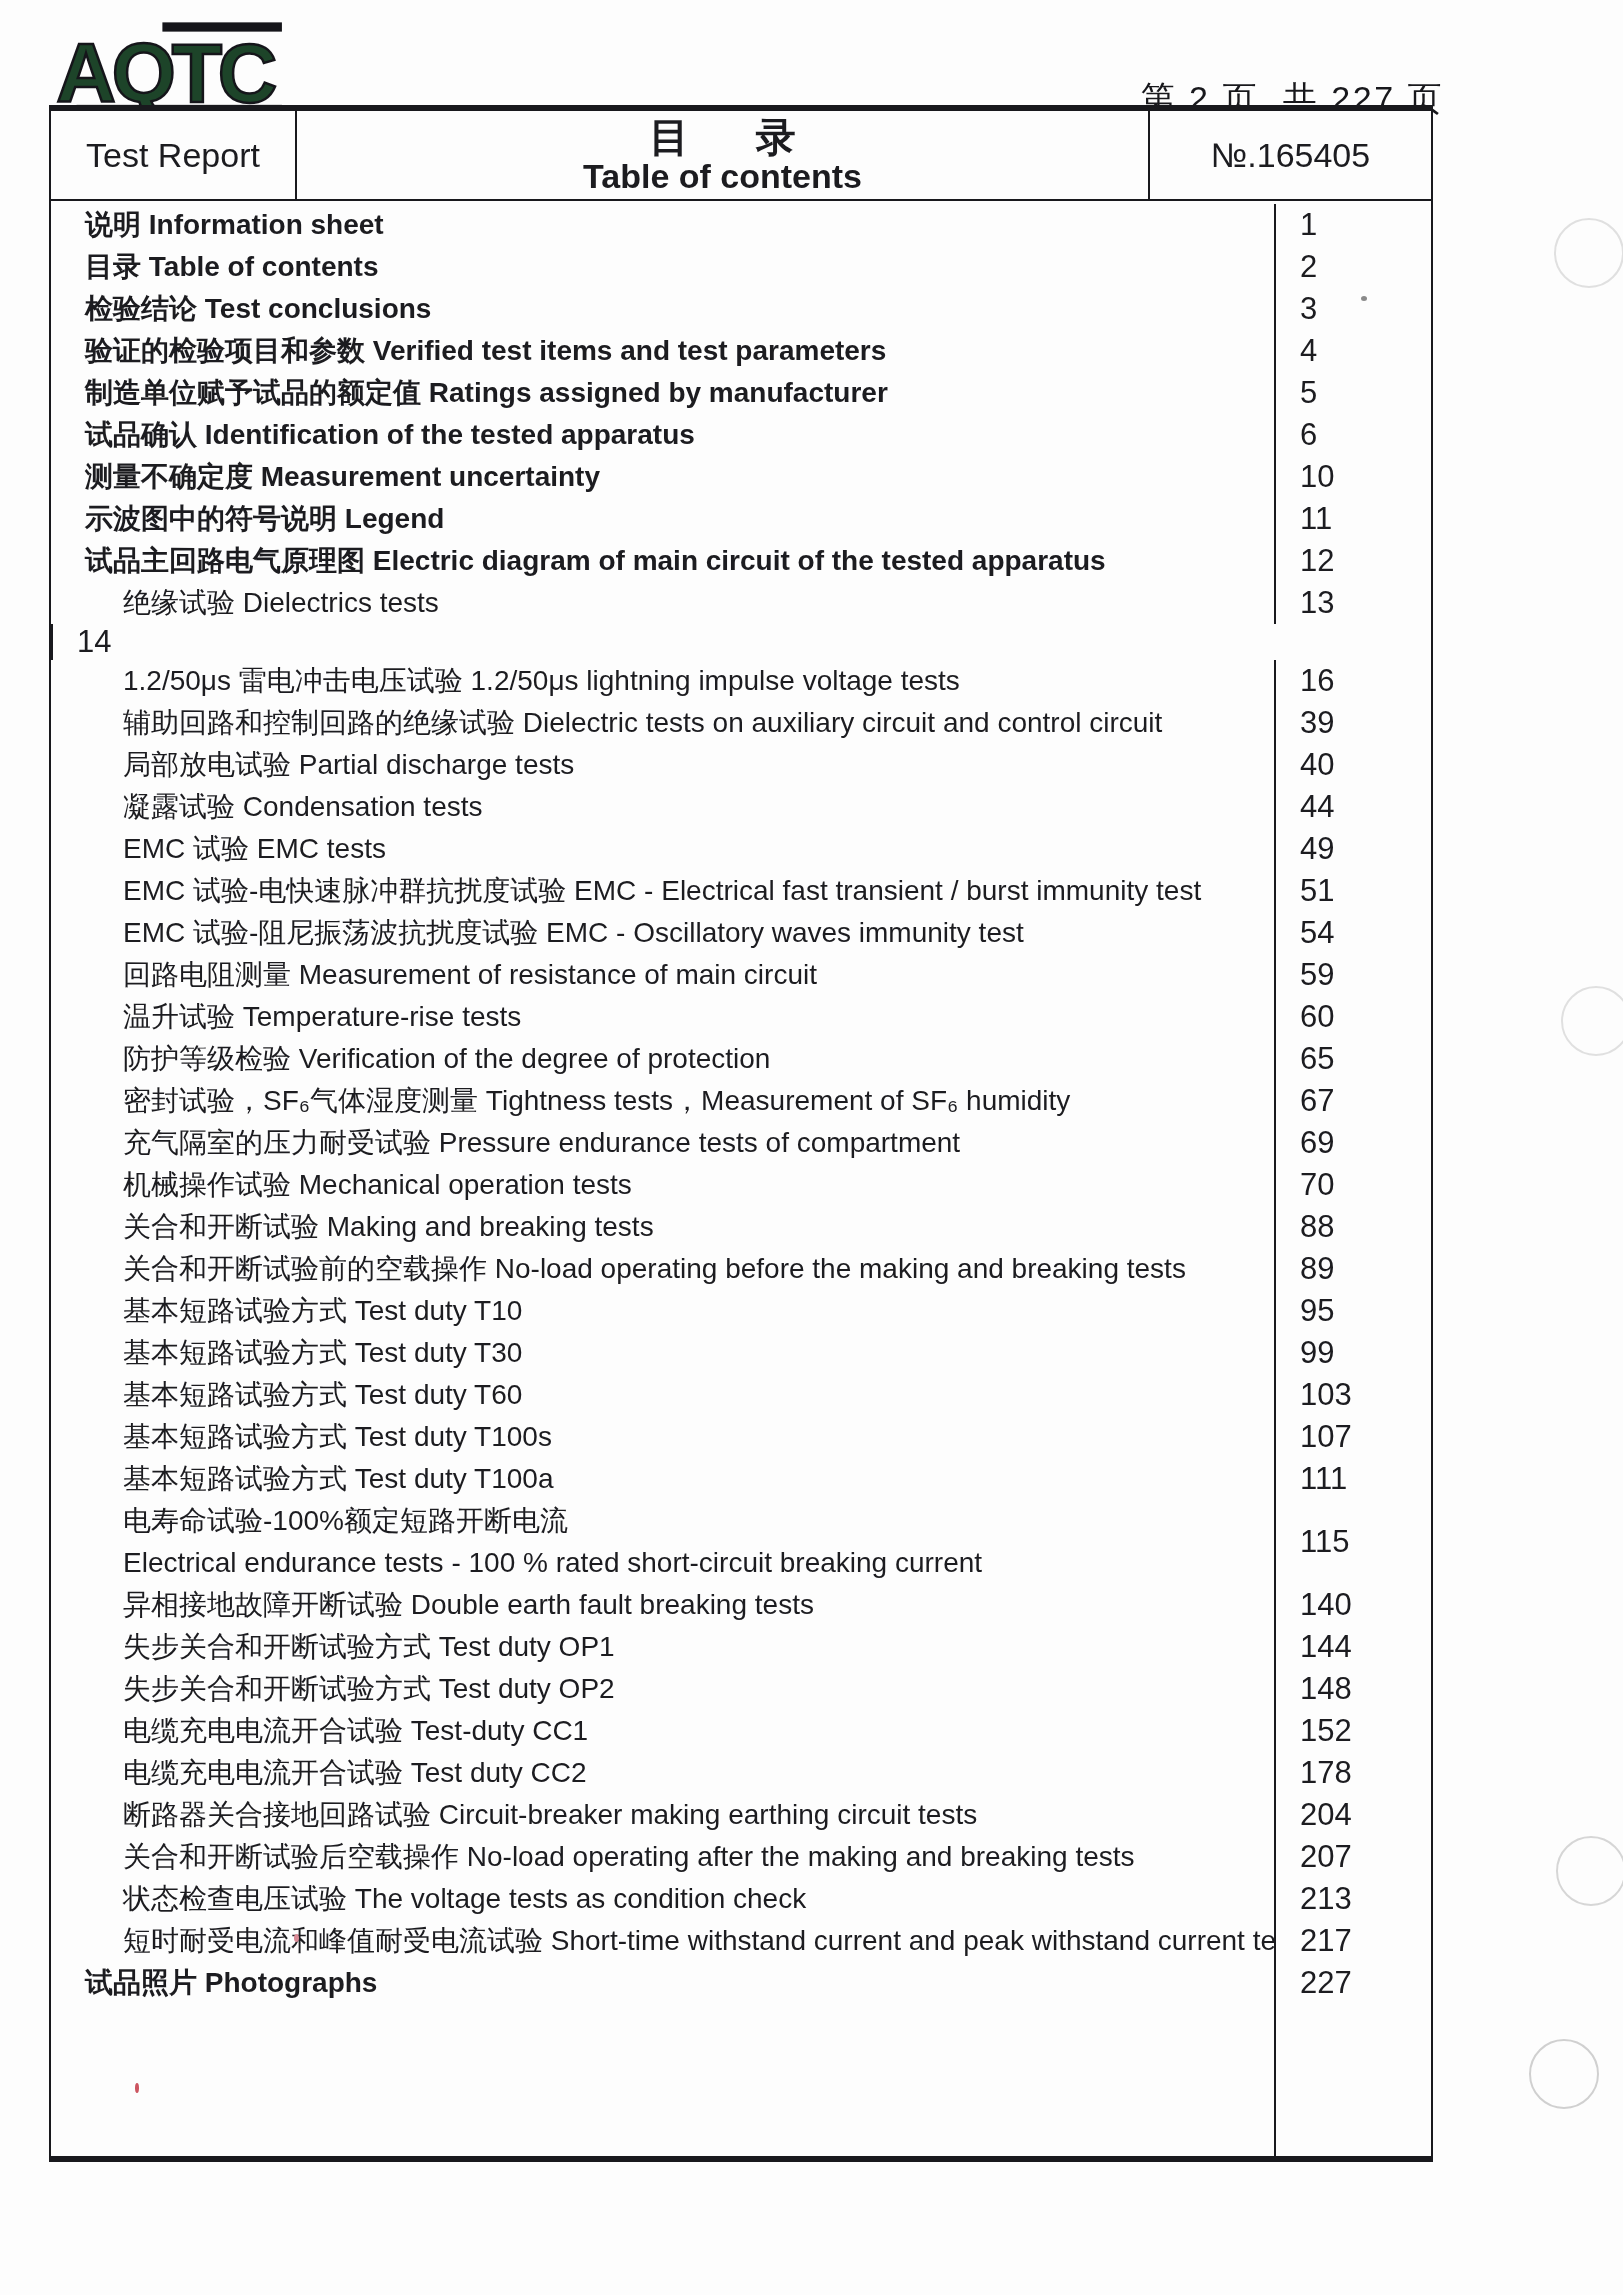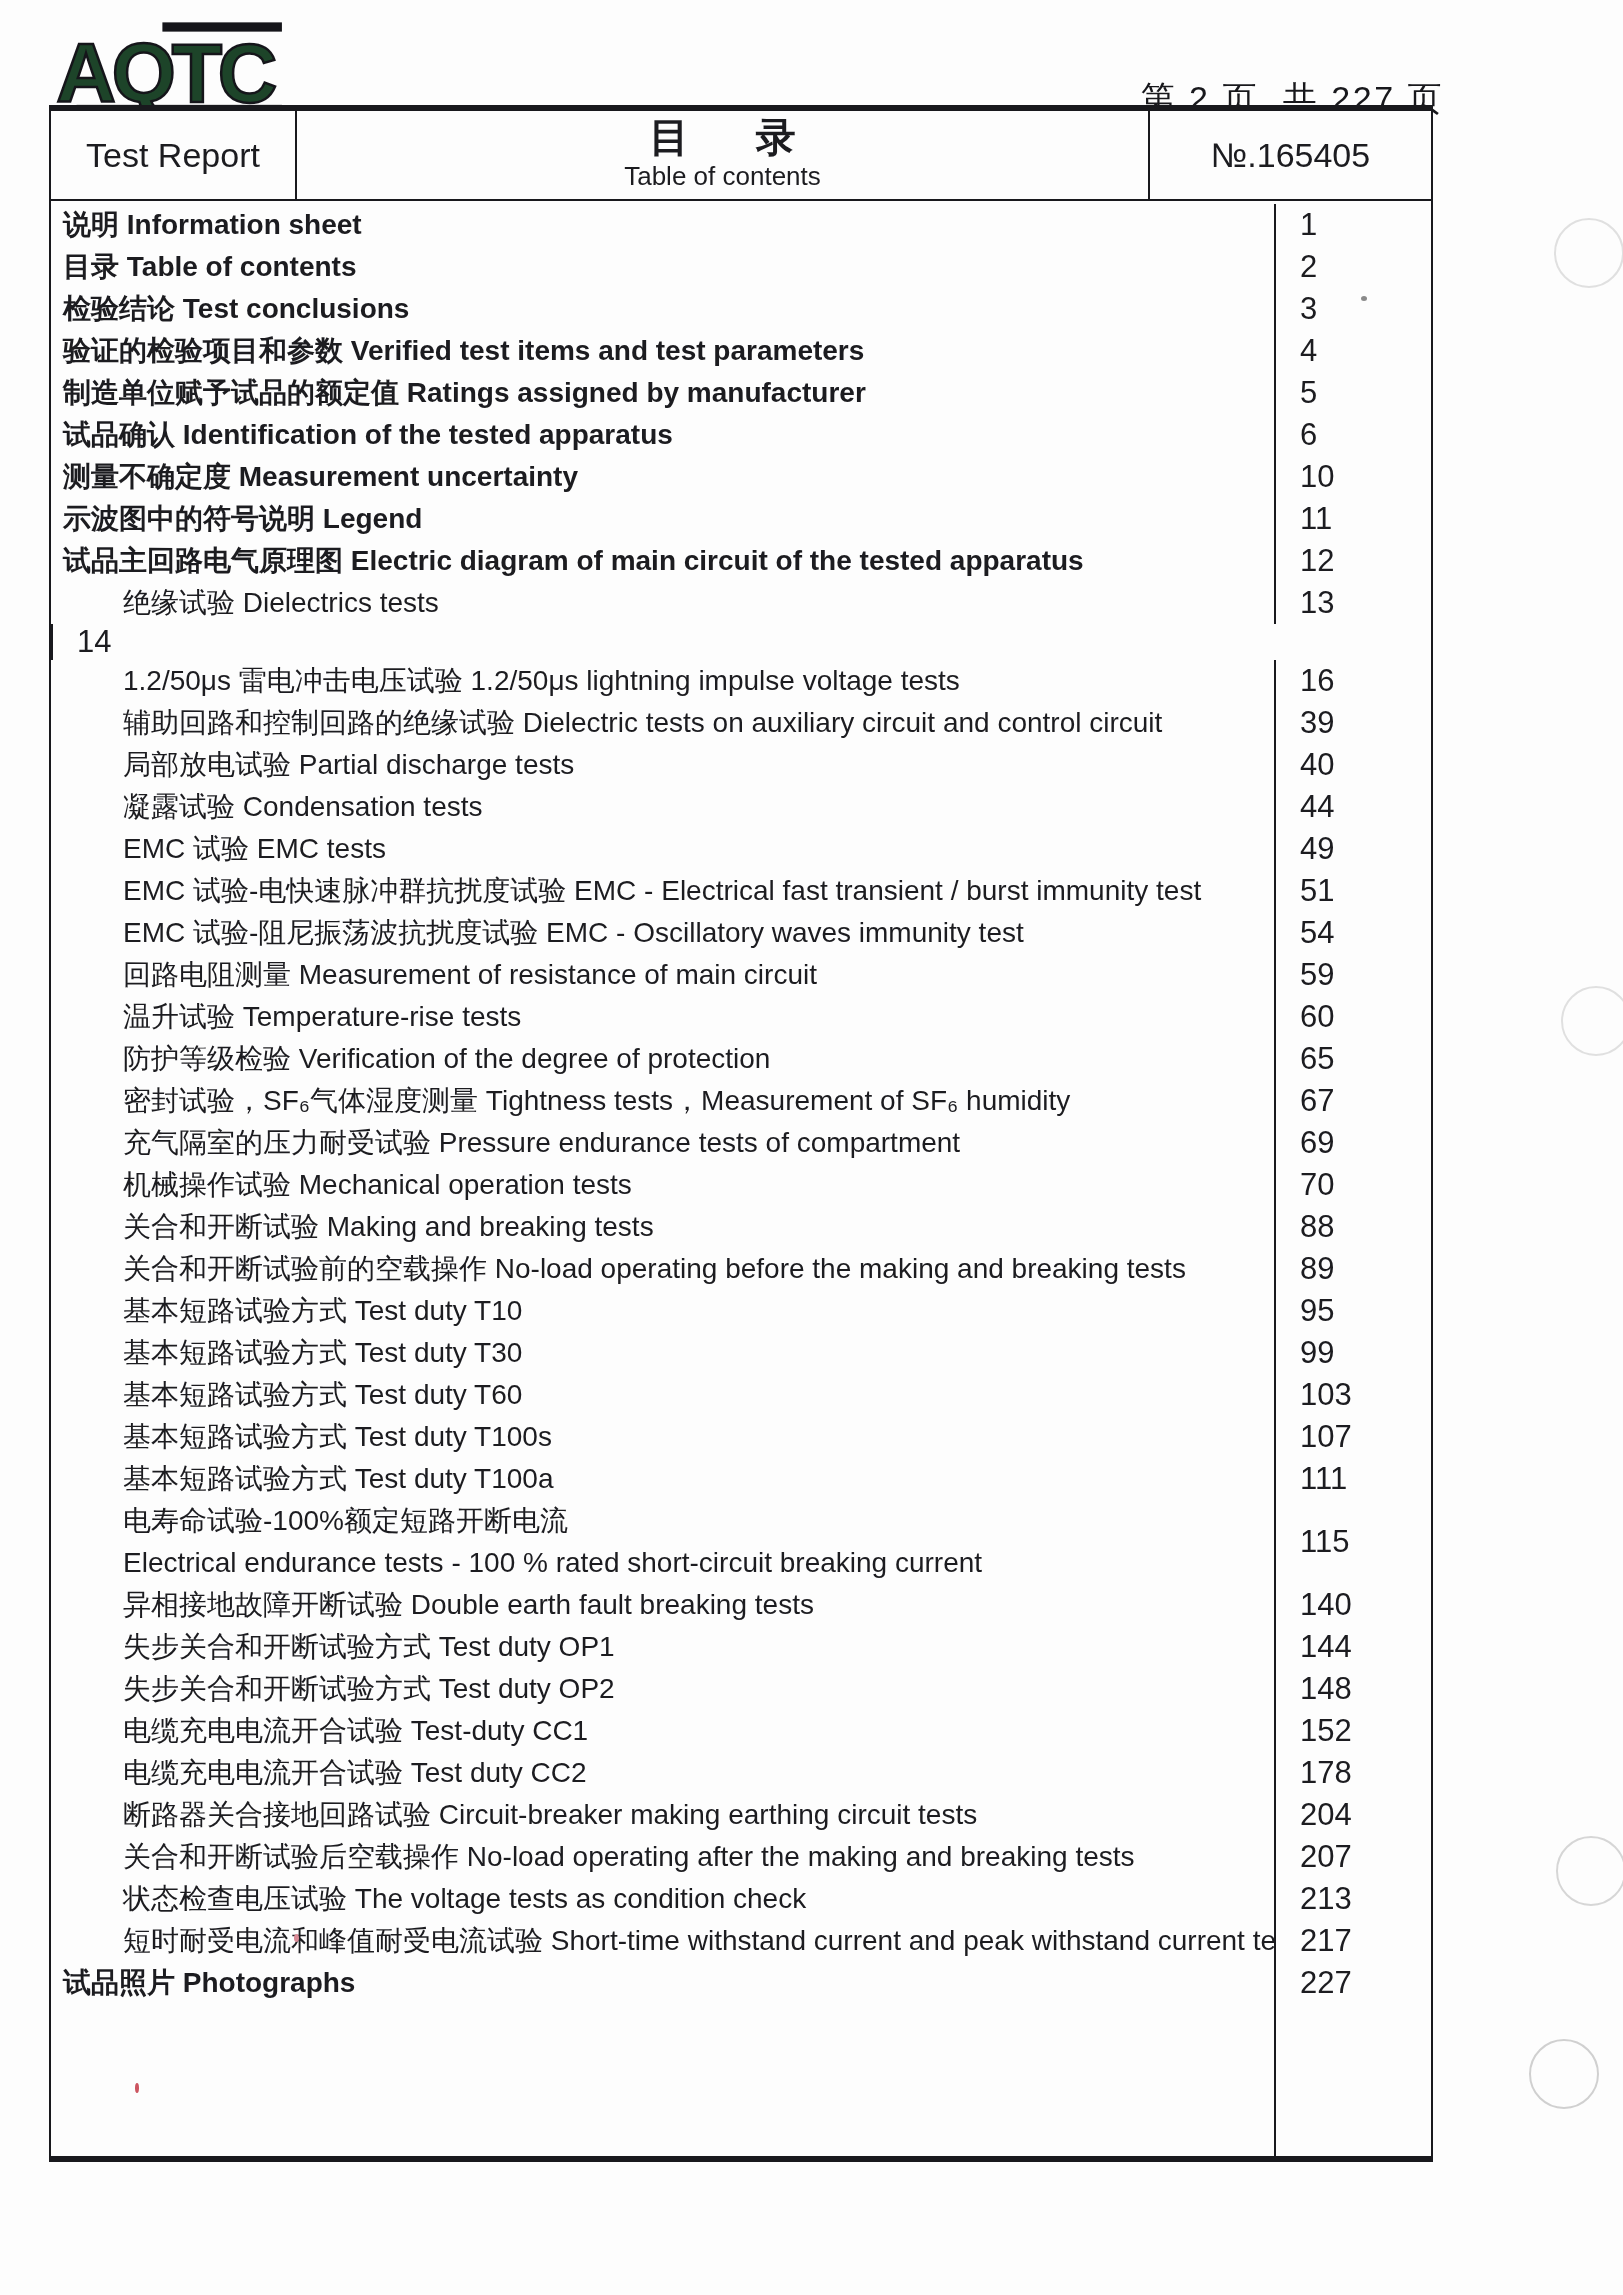--- a/index.html
+++ b/index.html
@@ -35,31 +35,31 @@
     border-bottom:2.5px solid #19191d;
   }
   .hcell { display:flex; align-items:center; justify-content:center; }
   .hcell.report {
     width:244px; flex:none;
     border-right:2.5px solid #19191d;
     font-size:34px;
   }
   .hcell.title { flex:1; flex-direction:column; }
   .title-zh { font-size:40px; font-weight:700; white-space:pre; line-height:41px; }
-  .title-en { font-size:26px; line-height:36px; }
+  .title-en { font-size:34px; line-height:36px;font-weight:bold; }
   .hcell.no {
     width:281px; flex:none;
     border-left:2.5px solid #19191d;
     font-size:34px;
   }
   
   .doc-body { flex:1; display:flex; flex-direction:column; padding-top:3.4px; min-height:0; }
   .row { flex:none; display:flex; }
   .row-title { flex:1; min-width:0; overflow:hidden; font-size:28px; }
-  .row-title .line { height:42px; line-height:42px; padding-left:12px; white-space:nowrap; }
+  .row-title .line { height:42px; line-height:42px; padding-left:34px; white-space:nowrap; }
   .row.indent .row-title .line { padding-left:72px; }
   .row.bold .row-title { font-weight:700; }
   .row-page {
     flex:none; width:157px;
     border-left:2.5px solid #19191d;
     display:flex; align-items:center;
     padding-left:24px; box-sizing:border-box;
     font-size:31px;
   }
   .row.filler { flex:1; }

